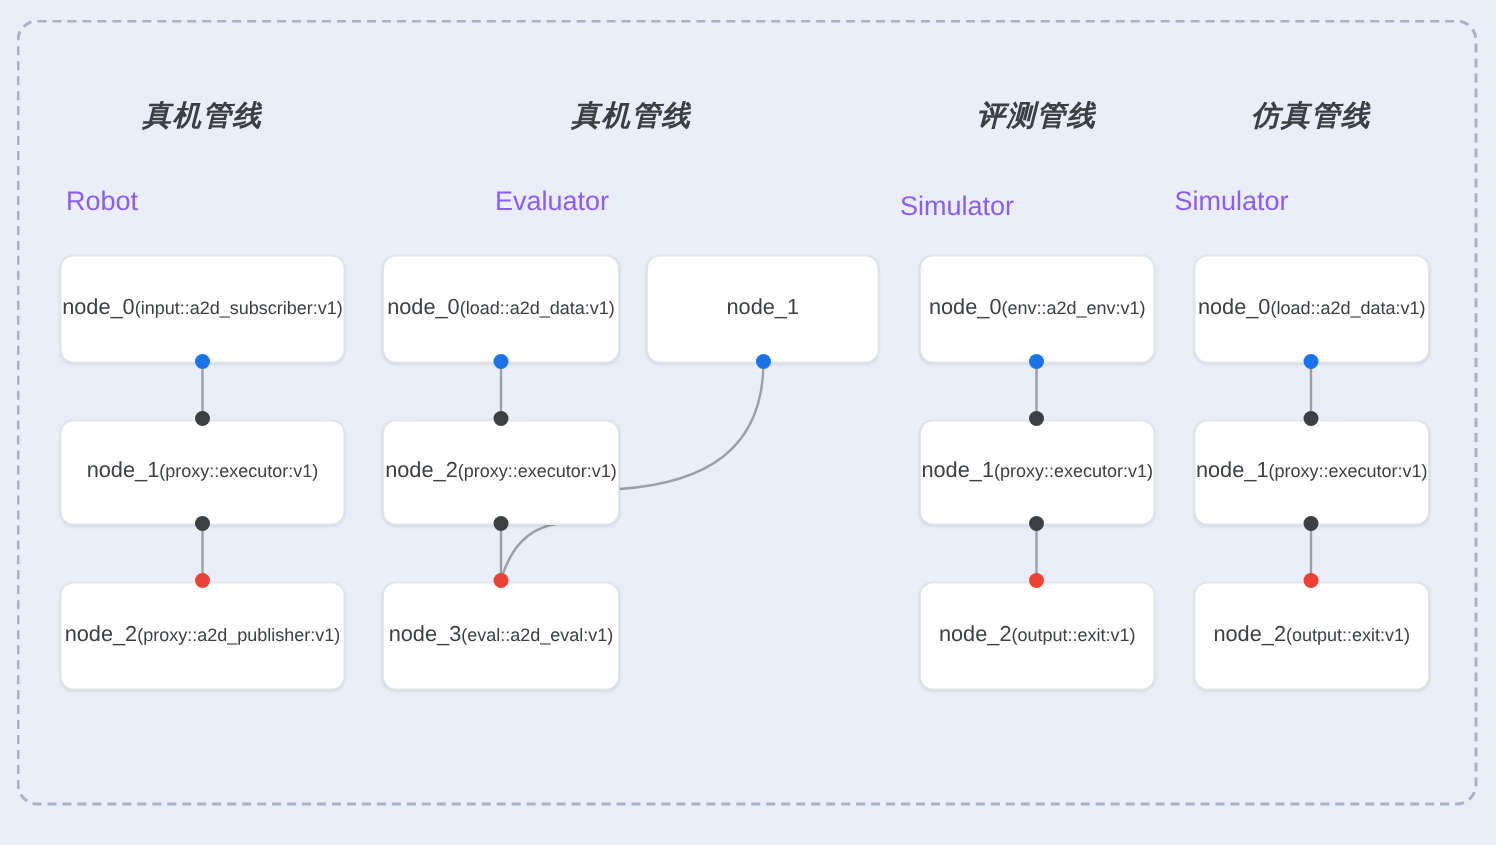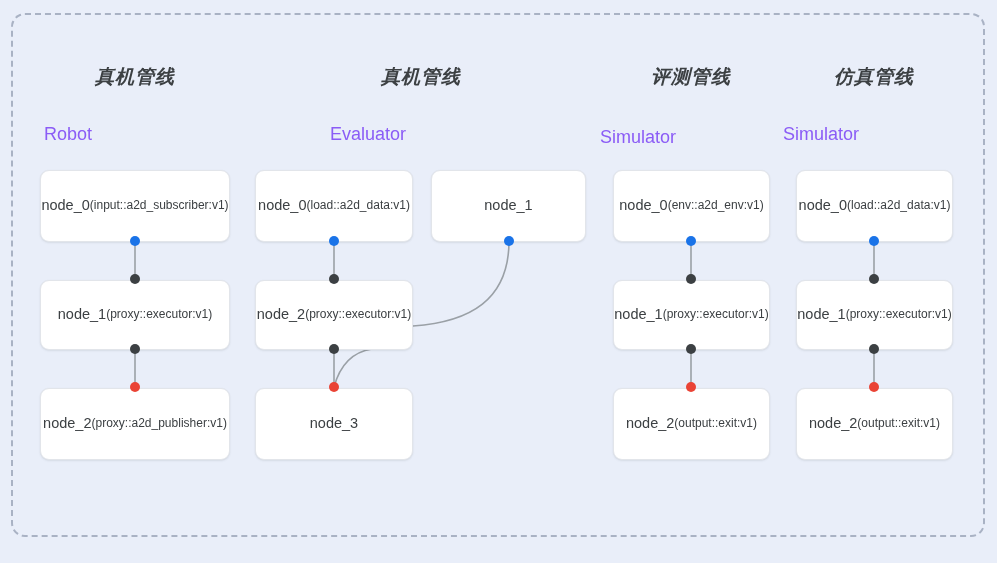--- a/index.html
+++ b/index.html
@@ -158,20 +158,21 @@
 
   <div class="node-box" style="left:255px; top:280px; width:158px; height:70px;">
     <div class="node-name">node_2</div>
     <div class="node-type">(proxy::executor:v1)</div>
   </div>
   <div class="port" style="left:334px; top:279px; background:#3c4043;"></div>
   <div class="port" style="left:334px; top:349px; background:#3c4043;"></div>
 
   <div class="node-box" style="left:255px; top:388px; width:158px; height:72px;">
     <div class="node-name">node_3</div>
+    <div class="node-type">(eval::a2d_eval:v1)</div>
   </div>
   <div class="port" style="left:334px; top:387px; background:#ea4335;"></div>
 
   <div class="node-box" style="left:613px; top:170px; width:157px; height:72px;">
     <div class="node-name">node_0</div>
     <div class="node-type">(env::a2d_env:v1)</div>
   </div>
   <div class="port" style="left:691px; top:241px; background:#1a73e8;"></div>
 
   <div class="node-box" style="left:613px; top:280px; width:157px; height:70px;">

